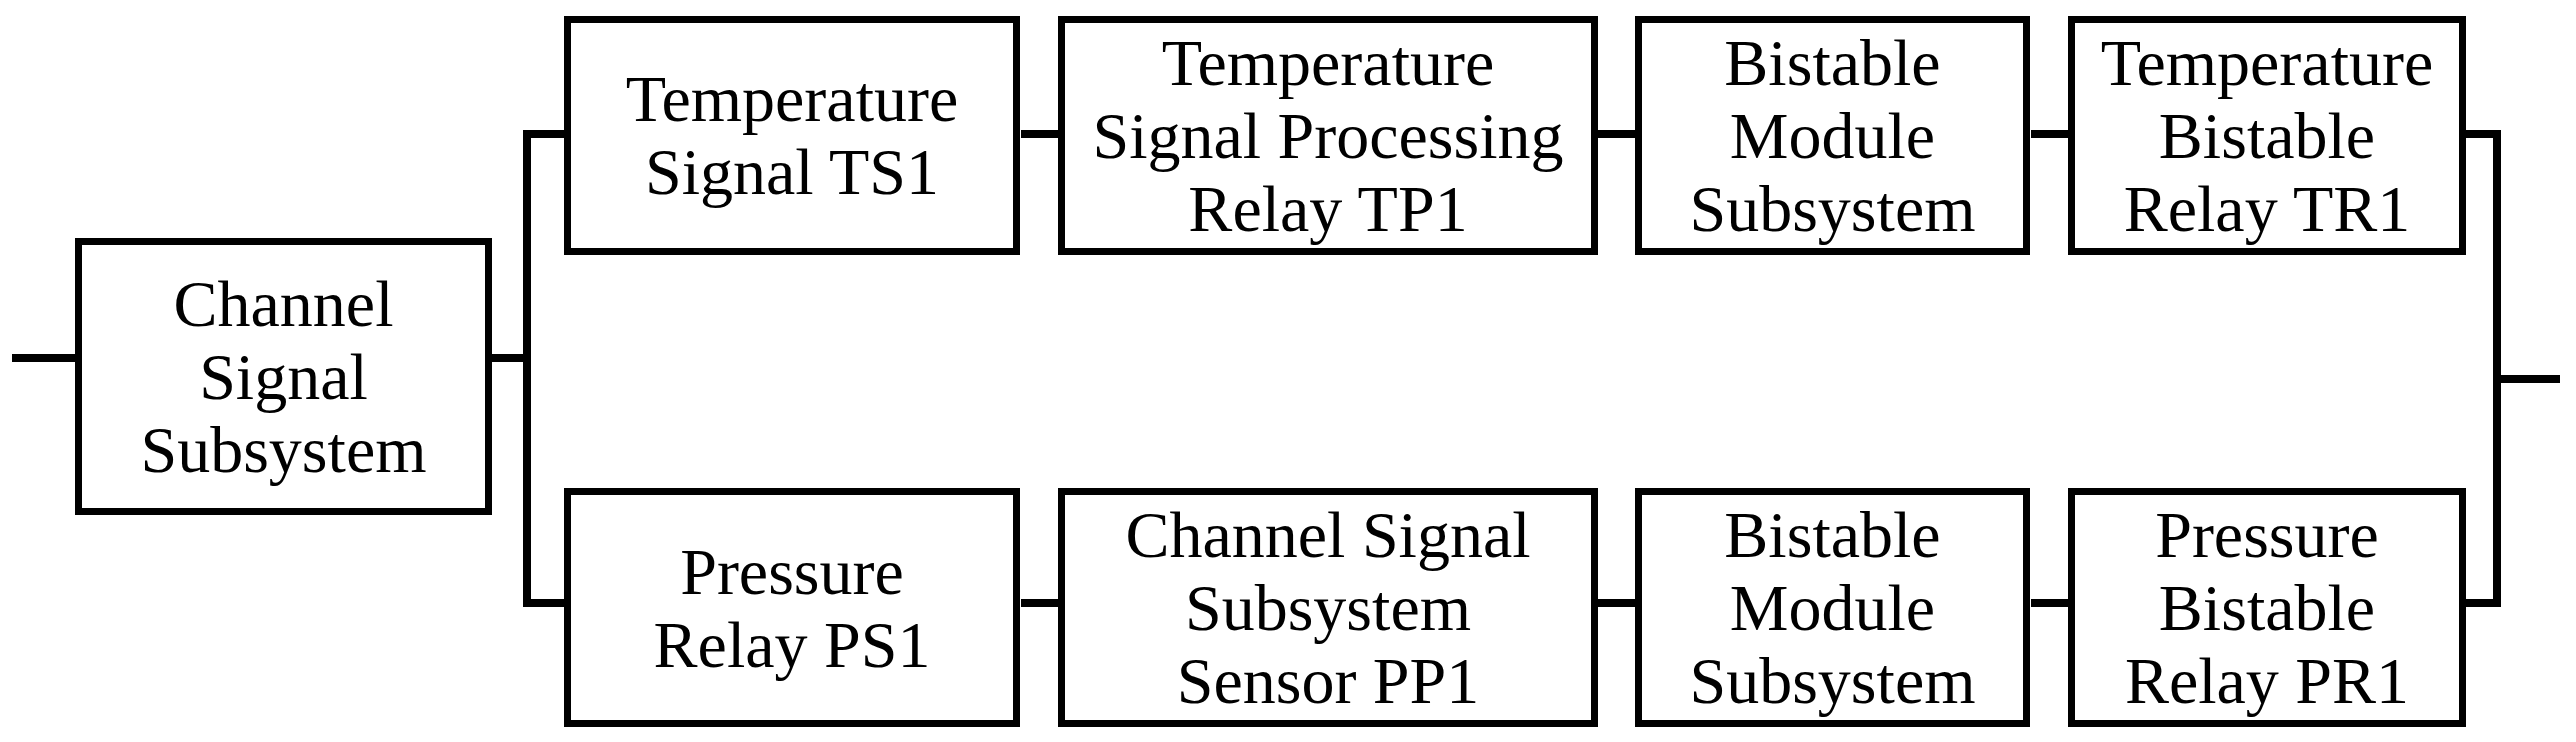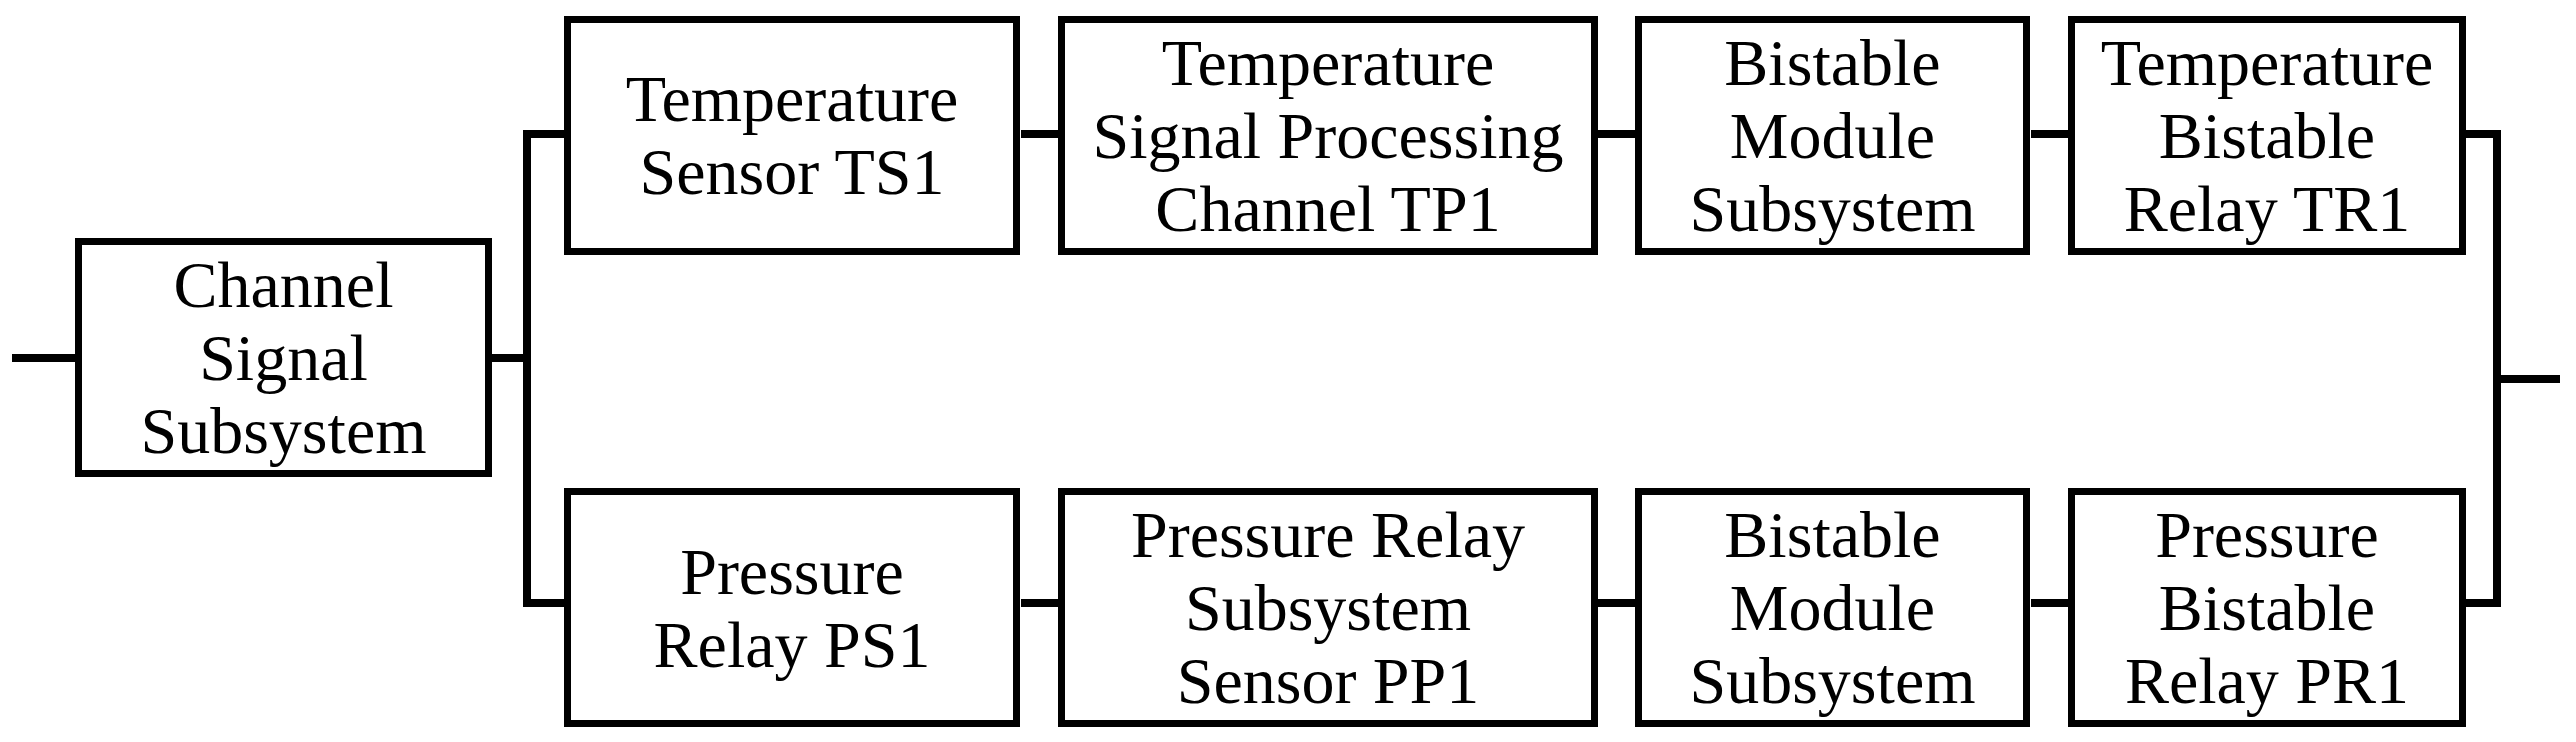--- a/index.html
+++ b/index.html
@@ -54,56 +54,56 @@
   <div class="wire" style="left:1598px; top:130px; width:37px;  height:7.8px;"></div>
   <div class="wire" style="left:2031px; top:130px; width:37px;  height:7.8px;"></div>
   <div class="wire" style="left:1021px; top:599px; width:37px;  height:7.8px;"></div>
   <div class="wire" style="left:1598px; top:599px; width:37px;  height:7.8px;"></div>
   <div class="wire" style="left:2031px; top:599px; width:37px;  height:7.8px;"></div>
   <div class="wire" style="left:2466px; top:130px; width:35px;  height:7.8px;"></div>
   <div class="wire" style="left:2493px; top:130px; width:7.8px;   height:477px;"></div>
   <div class="wire" style="left:2466px; top:599px; width:35px;  height:7.8px;"></div>
   <div class="wire" style="left:2501px; top:375px; width:59px;  height:7.8px;"></div>
 
-  <div class="box" style="left:75px; top:238px; width:417px; height:239px;">
+  <div class="box" style="left:75px; top:238px; width:417px; height:277px;">
     <span class="line">Channel</span>
     <span class="line">Signal</span>
     <span class="line">Subsystem</span>
   </div>
 
   <div class="box" style="left:564px; top:15.7px; width:456px; height:239px;">
     <span class="line">Temperature</span>
-    <span class="line">Sensor TS1</span>
+    <span class="line">Signal TS1</span>
   </div>
 
   <div class="box" style="left:1058px; top:15.7px; width:540px; height:239px;">
     <span class="line">Temperature</span>
     <span class="line">Signal Processing</span>
-    <span class="line">Channel TP1</span>
+    <span class="line">Relay TP1</span>
   </div>
 
   <div class="box" style="left:1635px; top:15.7px; width:395px; height:239px;">
     <span class="line">Bistable</span>
     <span class="line">Module</span>
     <span class="line">Subsystem</span>
   </div>
 
   <div class="box" style="left:2068px; top:15.7px; width:398px; height:239px;">
     <span class="line">Temperature</span>
     <span class="line">Bistable</span>
     <span class="line">Relay TR1</span>
   </div>
 
   <div class="box" style="left:564px; top:488px; width:456px; height:239px;">
     <span class="line">Pressure</span>
     <span class="line">Relay PS1</span>
   </div>
 
   <div class="box" style="left:1058px; top:488px; width:540px; height:239px;">
-    <span class="line">Pressure Relay</span>
+    <span class="line">Channel Signal</span>
     <span class="line">Subsystem</span>
     <span class="line">Sensor PP1</span>
   </div>
 
   <div class="box" style="left:1635px; top:488px; width:395px; height:239px;">
     <span class="line">Bistable</span>
     <span class="line">Module</span>
     <span class="line">Subsystem</span>
   </div>
 

